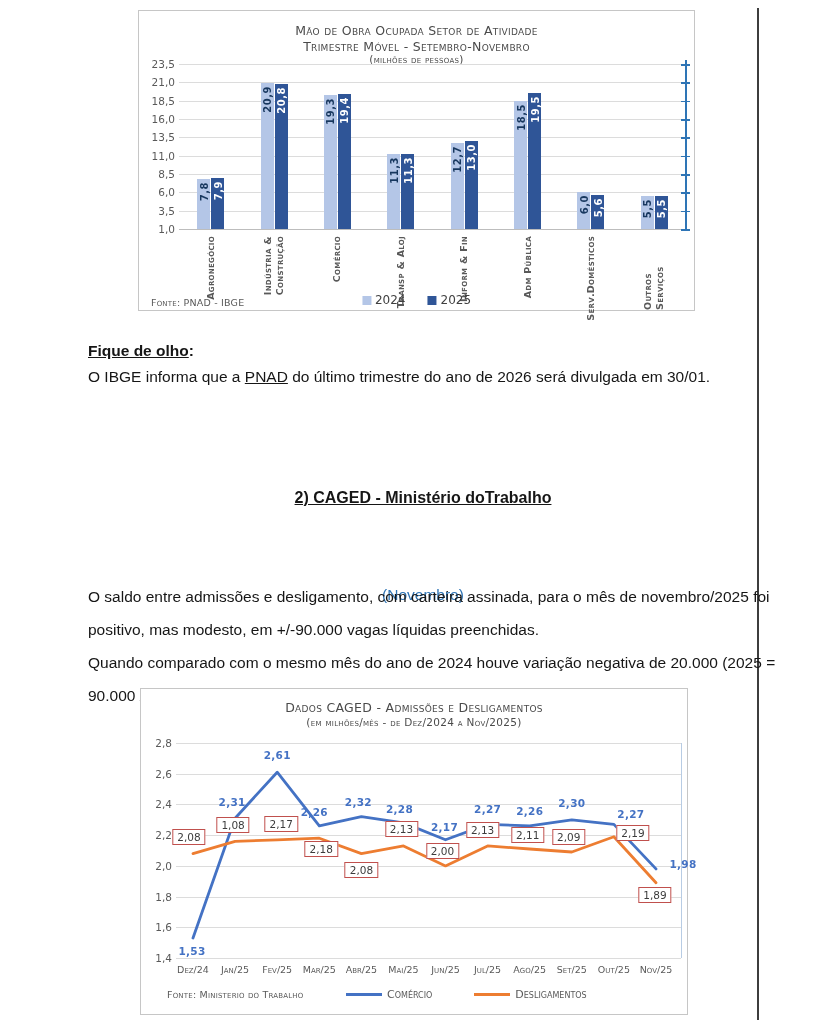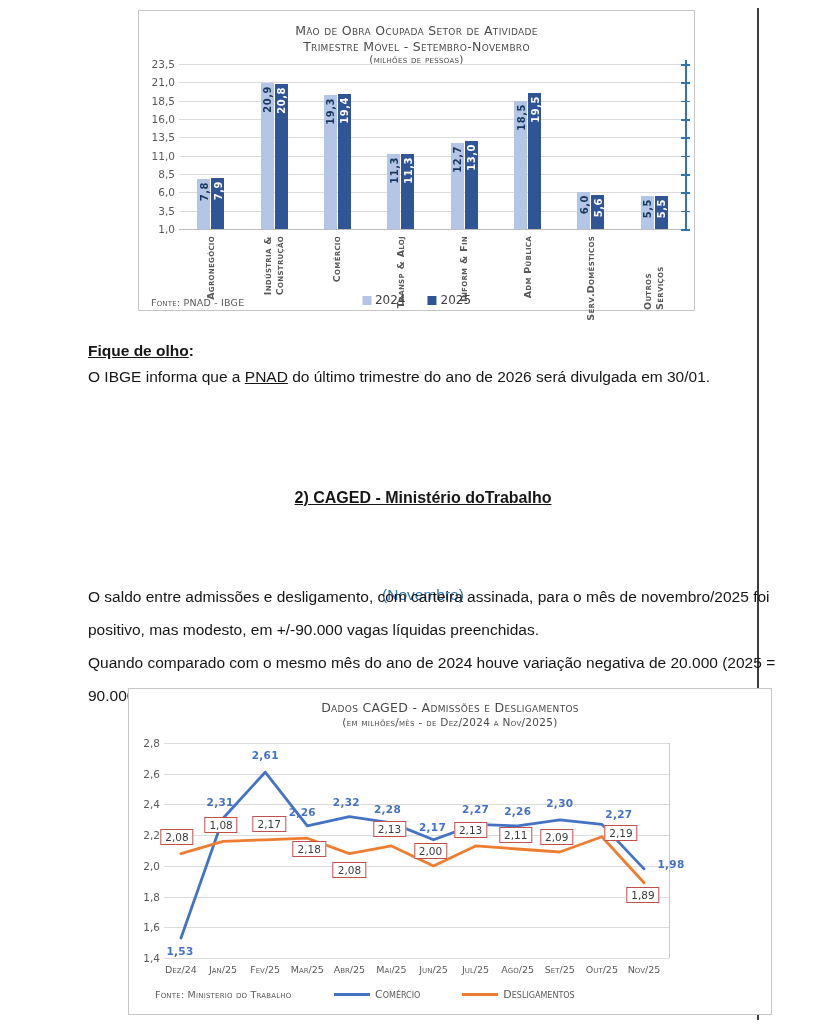--- a/index.html
+++ b/index.html
@@ -5,21 +5,21 @@
   * { margin:0; padding:0; box-sizing:border-box; }
   html,body { background:#ffffff; }
   body { width:824px; height:1024px; position:relative; font-family:"Liberation Sans",sans-serif; color:#1f1f1f; overflow:hidden; }
   .page { position:absolute; inset:0; background:#fff; }
 
   .edge-line { position:absolute; left:757px; top:8px; width:2px; height:1012px; background:#3d3d3d; }
 
   
   .chart-box { position:absolute; border:1px solid #c6c6c6; background:#fff; font-family:"DejaVu Sans",sans-serif; }
   .bar-box  { left:138px; top:10px;  width:557px; height:301px; }
-  .line-box { left:128px; top:688px; width:644px; height:327px; }
+  .line-box { left:140px; top:688px; width:548px; height:327px; }
   .c-title { position:absolute; left:0; width:100%; text-align:center; font-variant:small-caps; color:#4a4a4a; letter-spacing:.3px; }
   .t1 { top:12px;  font-size:12.5px; }
   .t2 { top:28px;  font-size:12.5px; }
   .t3 { top:42px;  font-size:10.5px; }
   .lt1 { top:11px; font-size:12.5px; }
   .lt2 { top:27px; font-size:10.5px; }
   .plot { position:absolute; inset:0; }
 
   .gridline { position:absolute; height:1px; background:#dcdcdc; }
   .gridline.base { background:#bdbdbd; }

